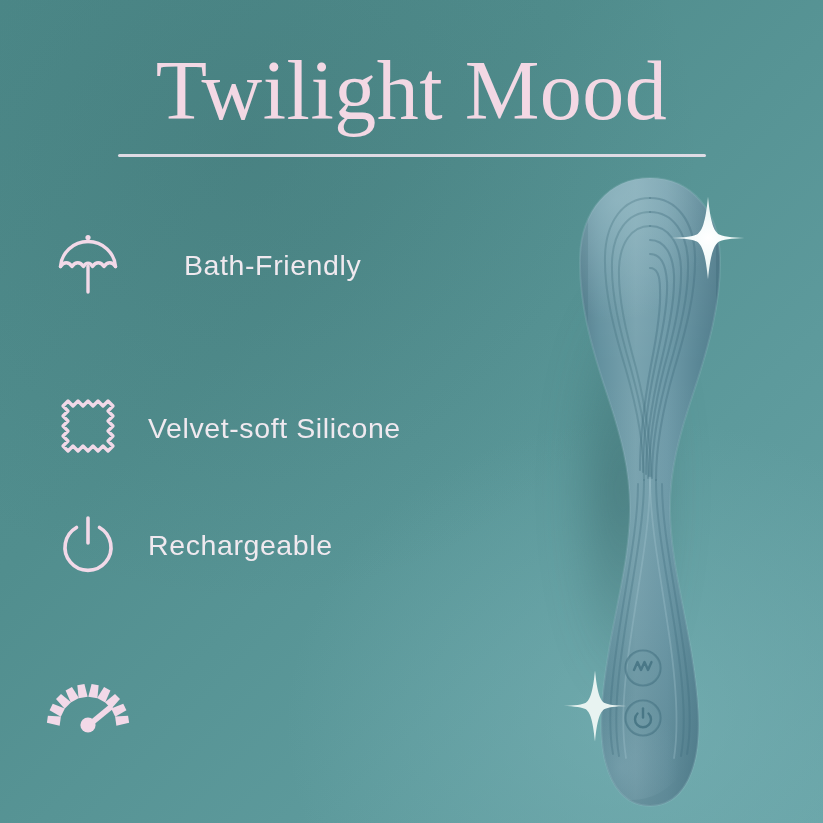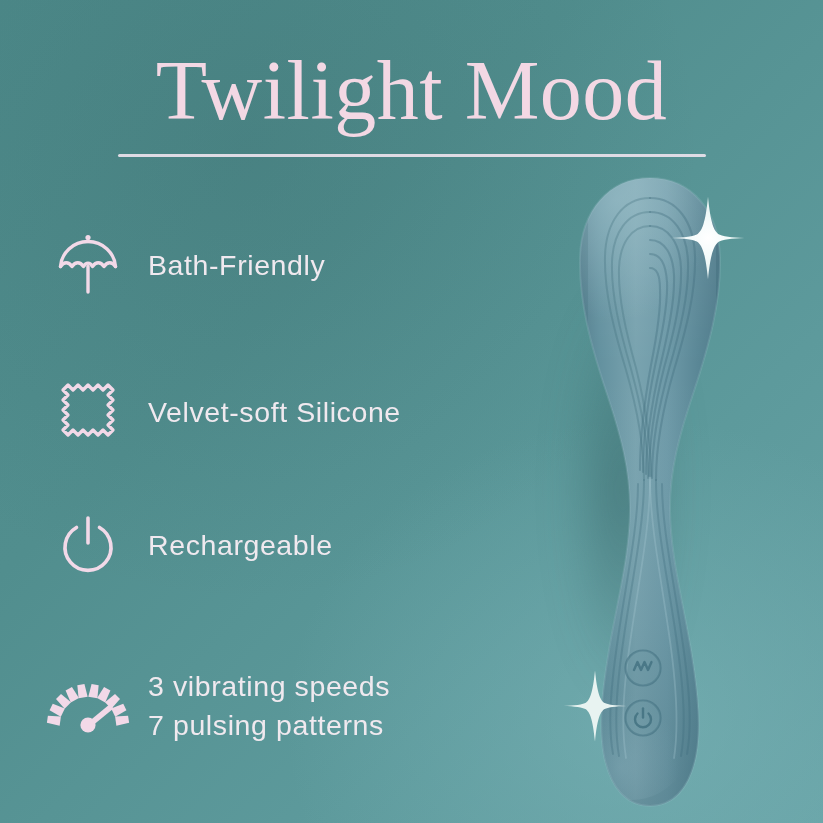--- a/index.html
+++ b/index.html
@@ -125,38 +125,38 @@
 
   <div class="bg-base"></div>
   <div class="bg-glow"></div>
   <div class="bg-vig"></div>
 
   <div class="title">Twilight Mood</div>
   <div class="title-rule"></div>
 
   <div class="features">
 
-    <div class="feature" style="top:0px;">
+    <div class="feature" style="top:0px;gap:36px;">
       <div class="feature-icon">
         <svg width="62" height="66" viewBox="0 0 62 66">
           <g fill="none" stroke="#f2d9e8" stroke-width="3.4" stroke-linecap="round" stroke-linejoin="round">
             <path d="M31 9.5 C16 9.5 4.5 21 3.5 34.5"></path>
             <path d="M31 9.5 C46 9.5 57.5 21 58.5 34.5"></path>
             <path d="M3.5 34.5 C7 29.5 11.5 29.5 15 34.5 C18.5 29.5 23 29.5 26.5 34.5
                      C29 30 33 30 35.5 34.5 C39 29.5 43.5 29.5 47 34.5
                      C50.5 29.5 55 29.5 58.5 34.5"></path>
             <path d="M31 34.5 L31 60"></path>
             <circle cx="31" cy="5.6" r="2.6" fill="#f2d9e8" stroke="none"></circle>
           </g>
         </svg>
       </div>
       <div class="feature-label">Bath-Friendly</div>
     </div>
 
-    <div class="feature" style="top:147px;">
+    <div class="feature" style="top:163px;">
       <div class="feature-icon">
         <svg width="60" height="60" viewBox="0 0 60 60">
           <path d="M5 8 L10 3 L15 8 L20 3 L25 8 L30 3 L35 8 L40 3 L45 8 L50 3 L55 8
                    L50 13 L55 18 L50 23 L55 28 L50 33 L55 38 L50 43 L55 48 L50 53
                    L45 48 L40 53 L35 48 L30 53 L25 48 L20 53 L15 48 L10 53 L5 48
                    L10 43 L5 38 L10 33 L5 28 L10 23 L5 18 L10 13 Z" fill="none" stroke="#f2d9e8" stroke-width="3.3" stroke-linejoin="round"></path>
         </svg>
       </div>
       <div class="feature-label">Velvet-soft Silicone</div>
     </div>
@@ -207,22 +207,20 @@
                 </g>
               <g transform="rotate(82)">
                   <path d="M-3.6 -41 L3.6 -41 L4.6 -28 L-4.6 -28 Z"></path>
                 </g>
               <path d="M-1.6 -1.5 L22 -21 L25.5 -16.5 L2.6 2.2 Z"></path>
               <circle cx="0" cy="0" r="7.6"></circle>
             </g>
           </g>
         </svg>
       </div>
-      <div class="feature-label">3 vibrating speeds
-7 pulsing patterns</div>
     </div>
 
   </div>
 
   <div class="product-wrap">
     <div class="prod-shadow"></div>
 
     <svg class="prod-svg" width="340" height="660" viewBox="0 0 340 660">
       <defs>
         <linearGradient id="bodyGrad" x1="0" y1="0" x2="1" y2="0">

